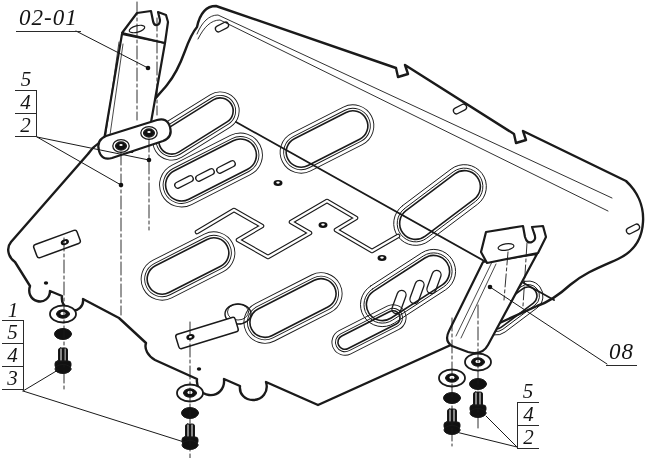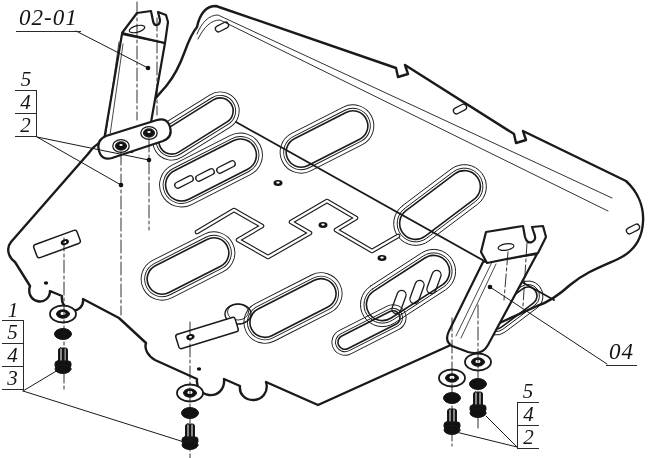--- a/index.html
+++ b/index.html
@@ -279,20 +279,20 @@
   <div class="cell vr">2</div>
 </div>
 
 <div class="stack" style="left:2px;top:301px;">
   <div class="cell" style="height:20px;">1</div>
   <div class="cell vr">5</div>
   <div class="cell vr">4</div>
   <div class="cell vr">3</div>
 </div>
 
-<div class="callout underlined" style="left:606px;top:340px;">04</div>
+<div class="callout underlined" style="left:606px;top:340px;">08</div>
 
 <div class="stack" style="left:517px;top:380px;">
   <div class="cell">5</div>
   <div class="cell vl">4</div>
   <div class="cell vl">2</div>
 </div>
 </div>
 
 </body></html>

